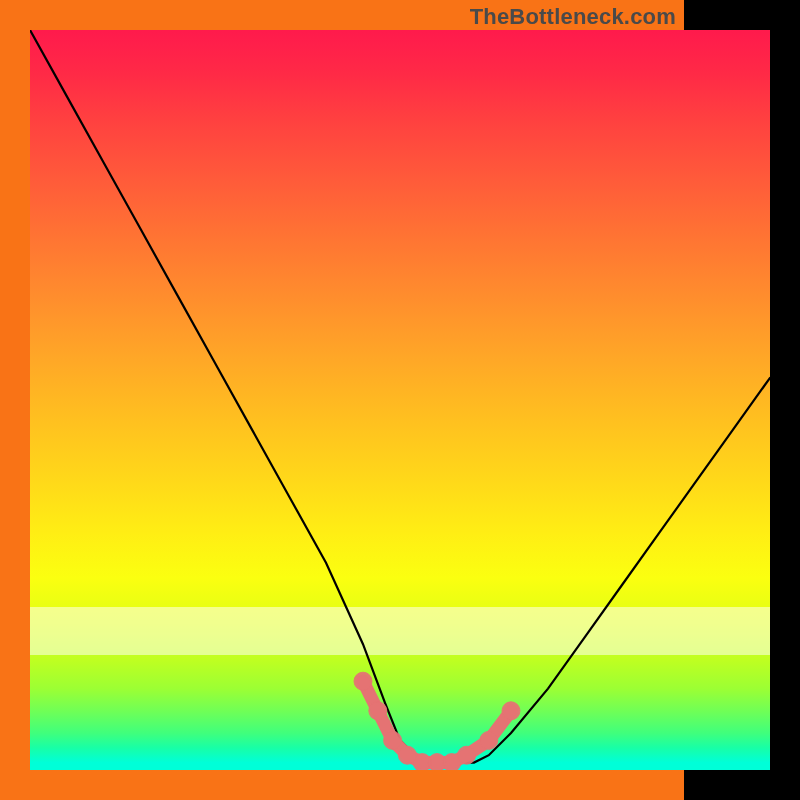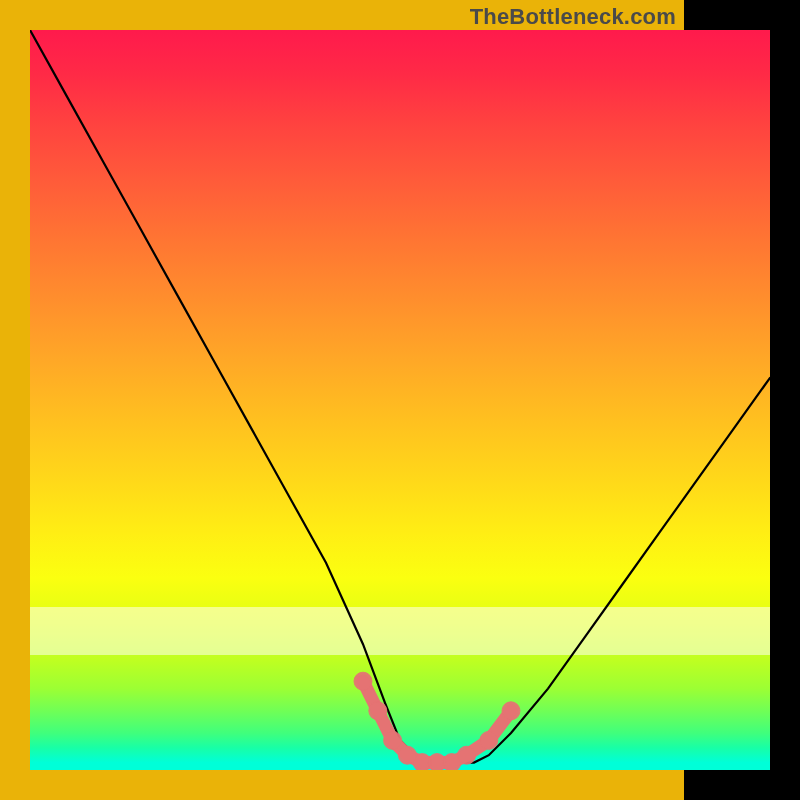--- a/index.html
+++ b/index.html
@@ -8,21 +8,21 @@
     width: 800px;
     height: 800px;
     overflow: hidden;
     background: #000;
     font-family: Arial, Helvetica, sans-serif;
   }
   .frame {
     position: relative;
     width: 684px;
     height: 800px;
-    background: #eab308;
+    background: #f97316;
   }
   .watermark {
     position: absolute;
     top: 4px;
     right: 8px;
     color: #4a4a4a;
     font-size: 22px;
     font-weight: 600;
     letter-spacing: 0.2px;
     user-select: none;

